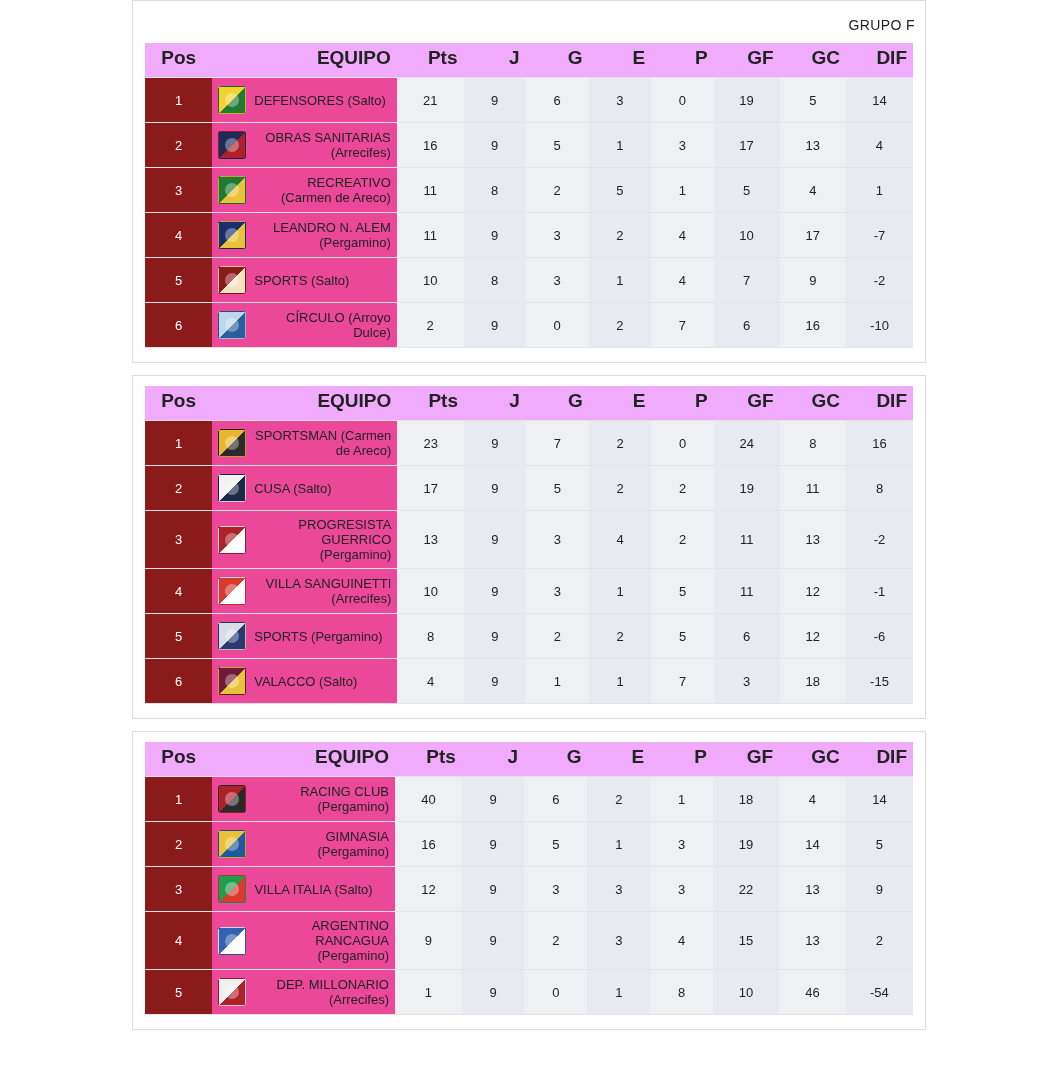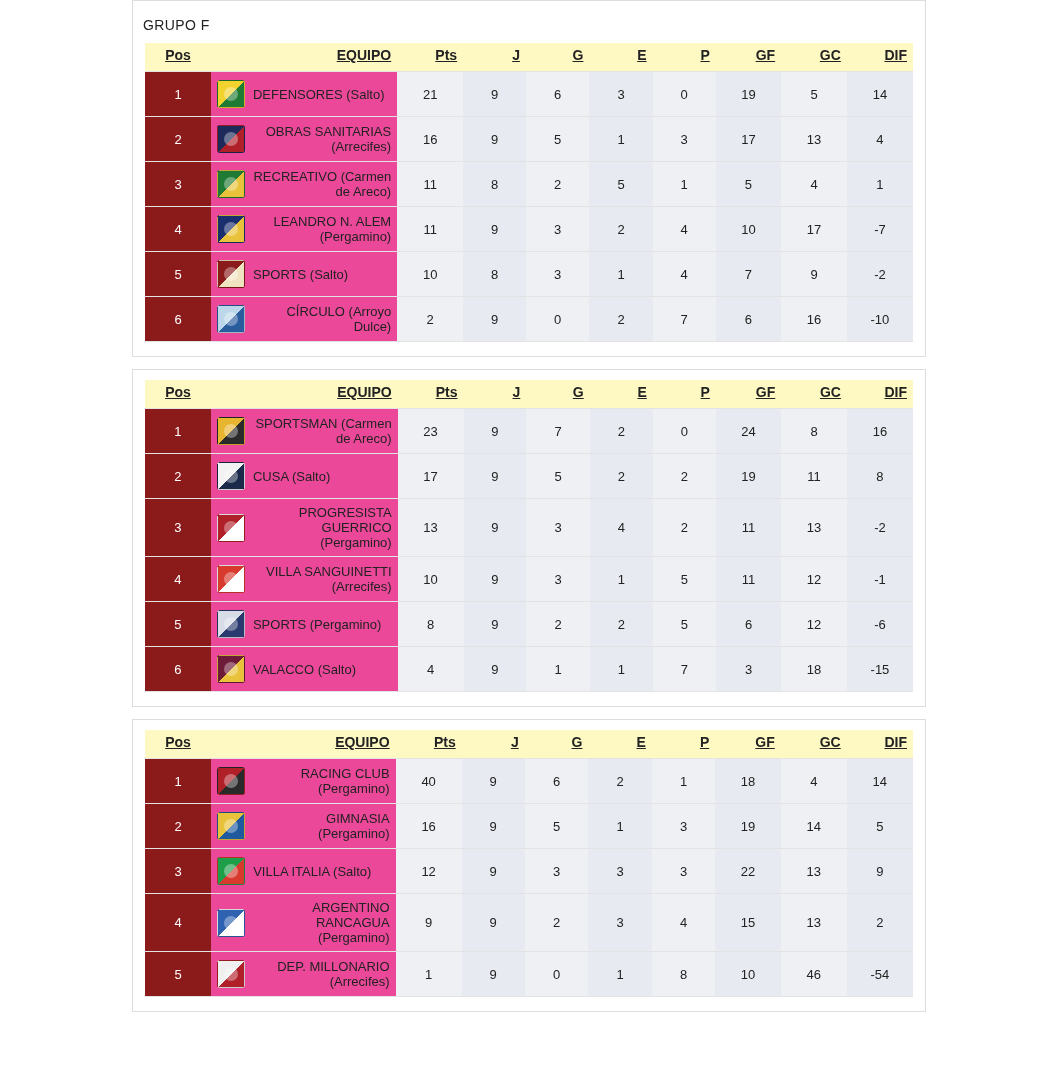--- a/index.html
+++ b/index.html
@@ -19,41 +19,40 @@
   }
   .group-card {
     width: 794px;
     margin: 0 auto 12px auto;
     background: #ffffff;
     border: 1px solid #dddddd;
     box-sizing: border-box;
     padding: 10px 10px 14px 10px;
   }
   .group-title {
-    text-align: left;
+    text-align: right;
     font-size: 14px;
     color: #222222;
     padding: 6px 0 10px 0;
     letter-spacing: 0.4px;
   }
   table.standings {
     width: 768px;
     margin: 0 auto;
     border-collapse: collapse;
     font-size: 13px;
     color: #222222;
   }
   table.standings thead th {
-    font-size: 14px;
+    font-size: 19px;
     font-weight: bold;
     color: #222222;
     padding: 4px 6px 8px 6px;
-    background: #fef9c3;
+    background: #f0abfc;
     border: none;
-    text-decoration: underline;
   }
   th.pos-h { width: 62px; text-align: center; }
   th.team-h { width: 188px; text-align: right; padding-left: 4px; }
   th.num-h { width: 63px; text-align: right; }
 
   table.standings tbody td {
     border-top: 1px solid #e3e3e3;
     border-bottom: 1px solid #e3e3e3;
     padding: 6px 6px;
     vertical-align: middle;

